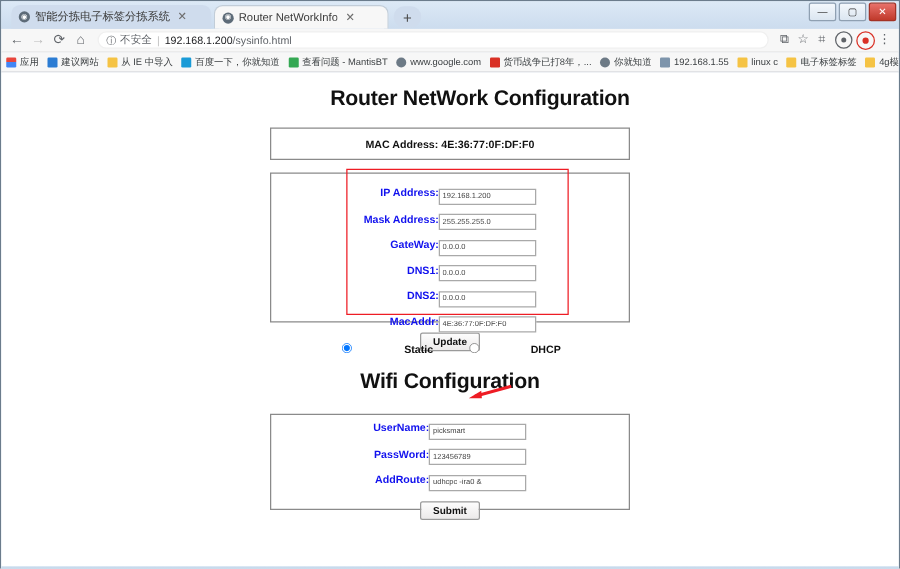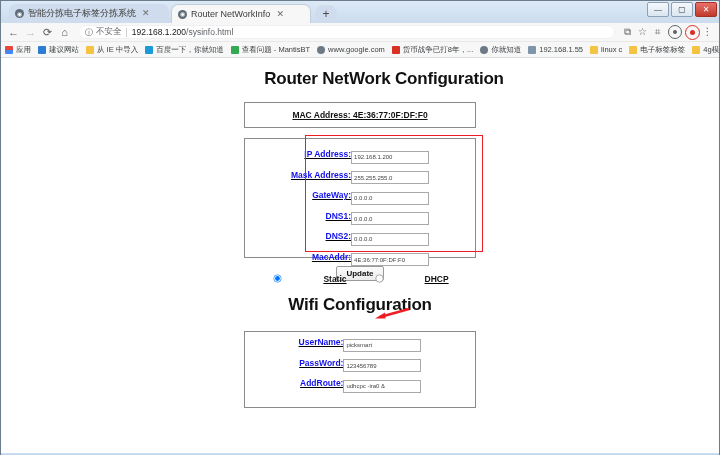--- a/index.html
+++ b/index.html
@@ -117,21 +117,21 @@
   
   #page{
     position:relative;height:398px;background:#fff;overflow:hidden;
   }
   h1.sect{
     text-align:center;font-size:17px;font-weight:bold;color:#111;
     margin:0;letter-spacing:-0.2px;
   }
   .panel{
     border:1px solid #8a8a8a;box-sizing:border-box;background:#fff;
-    margin:0 auto;width:232px;text-decoration:underline;
+    margin:0 auto;width:288px;
   }
   #macbar{height:26px;display:flex;align-items:center;justify-content:center;
     font-size:8.5px;font-weight:bold;color:#111;}
   #netpanel{height:120px;position:relative;}
   #redbox{
     position:absolute;left:60px;top:-4px;width:178px;height:117px;
     border:1.4px solid #ee1c24;box-sizing:border-box;pointer-events:none;
   }
   table.form{border-collapse:collapse;margin:0 auto;}
   table.form td{padding:1px 0;vertical-align:middle;}
@@ -356,19 +356,22 @@
           </td>
         </tr>
         <tr>
           <td class="lbl">AddRoute:</td>
           <td class="fld">
             <input type="text" value="udhcpc -ira0 &amp;" style="">
           </td>
         </tr>
       </tbody>
         </table>
+      <div class="btnrow" style="margin-top:7px;">
+        <button class="act">Submit</button>
+      </div>
     </div>
 
 
     <div id="scrollhint"></div>
   </div>
 
 </div>
 
 </body></html>

